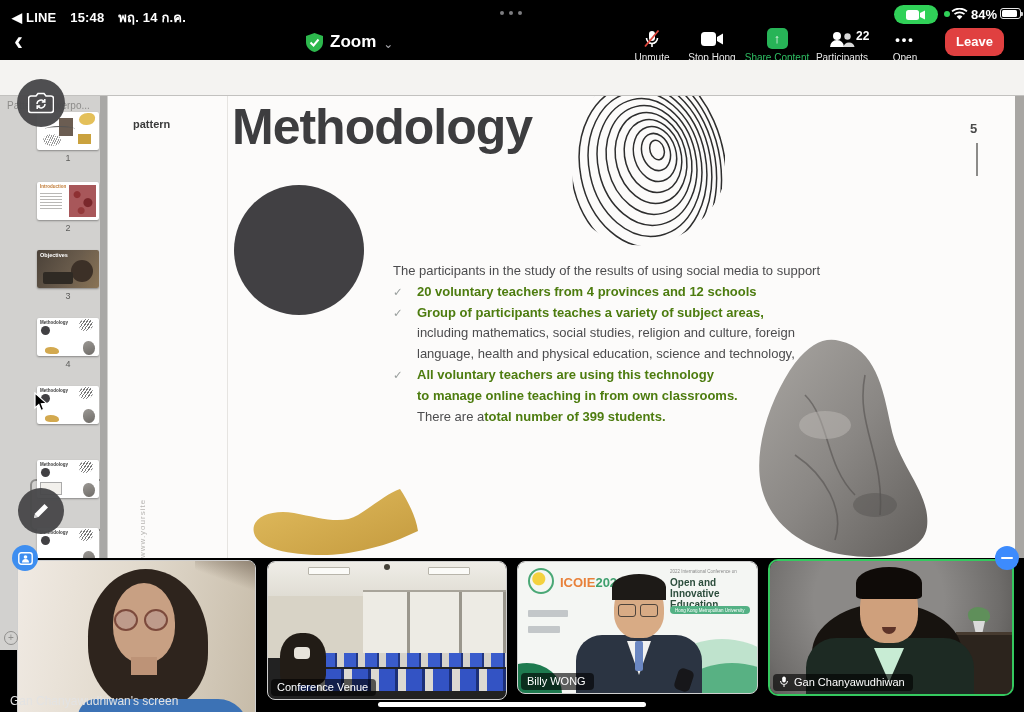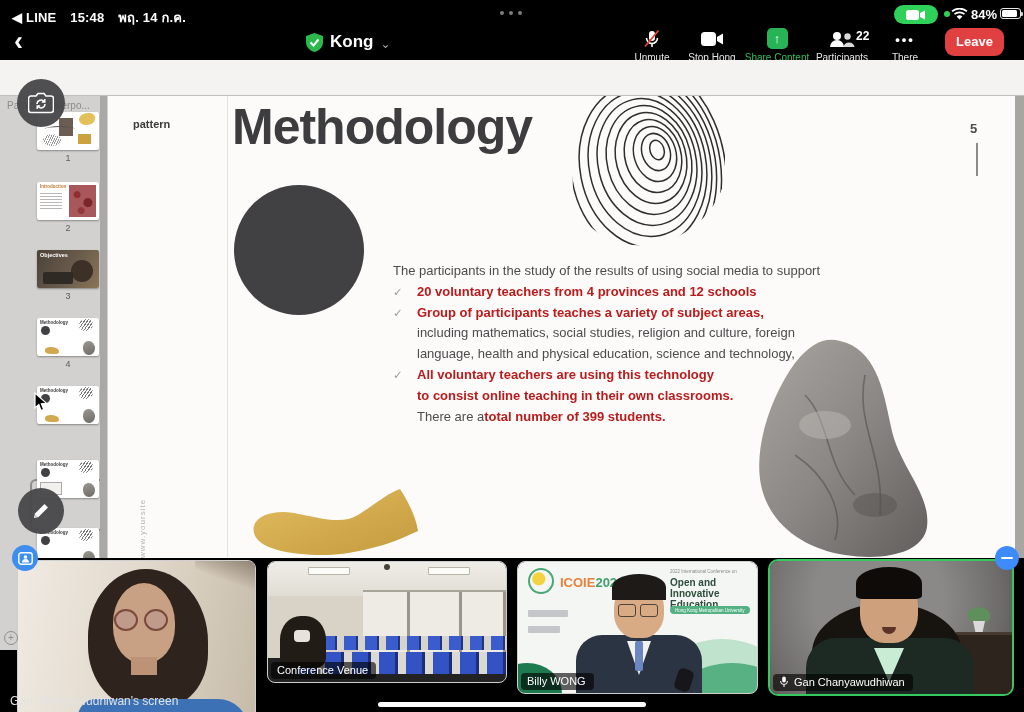--- a/index.html
+++ b/index.html
@@ -68,21 +68,21 @@
   .mini-lines i { display:block; height:1px; background:#b9b8b6; margin:2px 3px; }
 
   
   #slide { position:absolute; left:108px; top:96px; width:907px; height:462px; background:#fcfbfa; overflow:hidden; }
   #pdf-gutter { position:absolute; left:1015px; top:96px; width:9px; height:462px; background:#a8a6a3; }
   #slide-divider { position:absolute; left:119px; top:0; width:1px; height:462px; background:#e6e4e1; }
   #slide-brand { position:absolute; left:25px; top:22px; font-size:11px; font-weight:700; color:#3b3b3b; }
   #slide-title { position:absolute; left:124px; top:2px; font-size:50px; font-weight:800; letter-spacing:-1px; color:#3d3d3f; }
   #badge-circle { position:absolute; left:126px; top:89px; width:130px; height:130px; border-radius:50%; background:#414043; color:#fff; text-align:center; font-weight:700; font-size:23px; line-height:26px; padding-top:39px; }
   #slide-body { position:absolute; left:285px; top:165px; font-size:13px; line-height:20.8px; color:#4c4c4e; white-space:nowrap; }
-  #slide-body .b { font-weight:700; color:#b91c1c; }
+  #slide-body .b { font-weight:700; color:#4d7c0f; }
   #slide-body .row { display:flex; }
   #slide-body .chk { width:24px; color:#9aa09e; font-size:11.5px; }
   #slide-body .ind { padding-left:24px; }
   #slide-pagenum { position:absolute; left:862px; top:25px; font-size:13px; font-weight:700; color:#4a4a4a; }
   #slide-vline { position:absolute; left:868px; top:47px; width:2px; height:33px; background:#8c8b89; }
   #slide-url { position:absolute; left:30px; top:388px; height:74px; font-size:8px; color:#b7b5b2; writing-mode:vertical-rl; transform:rotate(180deg); letter-spacing:1px; }
 
   
   #float-cam { position:absolute; left:17px; top:79px; width:48px; height:48px; border-radius:50%; background:rgba(72,72,74,.96); z-index:20; display:flex; align-items:center; justify-content:center; }
   #float-pen { position:absolute; left:18px; top:488px; width:46px; height:46px; border-radius:50%; background:rgba(72,72,74,.96); z-index:20; display:flex; align-items:center; justify-content:center; }
@@ -190,21 +190,21 @@
       </div>
   </div>
 
   <div id="title-bar">
     <div id="back-btn">‹</div>
     <div id="zoom-menu">
       <svg width="17" height="19" viewBox="0 0 17 19">
         <path d="M8.5 0 L17 3 V9 C17 14.5 13 17.8 8.5 19 C4 17.8 0 14.5 0 9 V3 Z" fill="#2db84d"></path>
         <path d="M4.5 9.5 L7.5 12.5 L12.5 6.5" stroke="#fff" stroke-width="2" fill="none"></path>
       </svg>
-      <span class="zname">Kong</span>
+      <span class="zname">Zoom</span>
       <span class="chev">⌄</span>
     </div>
   </div>
 
   <div class="ctrl" style="left:619px" id="ctrl-unmute">
     <div class="ic">
       <svg width="20" height="20" viewBox="0 0 20 20">
         <rect x="7" y="2" width="6" height="10" rx="3" fill="#fff"></rect>
         <path d="M4.5 9 a5.5 5.5 0 0 0 11 0" stroke="#fff" stroke-width="1.6" fill="none"></path>
         <line x1="10" y1="15" x2="10" y2="18" stroke="#fff" stroke-width="1.6"></line>
@@ -243,21 +243,21 @@
       </svg>
     </div>
     <div class="lbl">Participants</div>
   </div>
   <div id="participants-count">22</div>
 
   <div class="ctrl" style="left:872px" id="ctrl-more">
     <div class="ic">
         <span id="more-dots">•••</span>
       </div>
-    <div class="lbl">There</div>
+    <div class="lbl">Open</div>
   </div>
 
   <div id="leave-btn">Leave</div>
 
   <div id="pdf-toolbar">
     <div class="tl-dot" style="left:11px;background:#ed6a5e"></div>
     <div class="tl-dot" style="left:28px;background:#f5bf4f"></div>
     <div class="tl-dot" style="left:45px;background:#61c454"></div>
 
     <div id="pt-sidebar-icon">
@@ -446,21 +446,21 @@
           <span> including mathematics, social studies, religion and culture, foreign</span>
         </div>
       <div class="row ind">
           <span>language, health and physical education, science and technology,</span>
         </div>
       <div class="row">
           <span class="chk">✓</span>
           <span class="b">All voluntary teachers are using this technology</span>
         </div>
       <div class="row ind">
-          <span class="b">to consist online teaching in their own classrooms.</span>
+          <span class="b">to manage online teaching in from own classrooms.</span>
         </div>
       <div class="row ind">
           <span>There are a </span>
           <span class="b">total number of 399 students.</span>
         </div>
     </div>
 
     <svg style="position:absolute;left:142px;top:391px" width="170" height="71" viewBox="0 0 170 71">
       <defs>
         <linearGradient id="gld" x1="0" y1="0" x2="1" y2="1">
@@ -521,21 +521,21 @@
         <svg width="10" height="12" viewBox="0 0 10 12">
           <rect x="3.2" y="0.5" width="3.6" height="6" rx="1.8" fill="#e0483e"></rect>
           <path d="M1.5 5 a3.5 3.5 0 0 0 7 0" stroke="#e0483e" stroke-width="1" fill="none"></path>
           <line x1="5" y1="9" x2="5" y2="11" stroke="#e0483e" stroke-width="1"></line>
           <line x1="1" y1="10.5" x2="9" y2="1" stroke="#e0483e" stroke-width="1.2"></line>
         </svg>
         <span>Kemmanat</span>
       </div>
     </div>
 
-    <div class="tile" style="left:267px;top:3px;width:240px;height:122px">
+    <div class="tile" style="left:267px;top:3px;width:240px;height:139px">
       <div id="t2-wall"></div>
       <div id="t2-ceiling"></div>
       <div class="t2-light" style="left:40px;width:42px"></div>
       <div class="t2-light" style="left:160px;width:42px"></div>
       <div style="position:absolute;left:116px;top:2px;width:6px;height:6px;border-radius:50%;background:#454239"></div>
       <div id="t2-window">
         <div class="t2-mull" style="left:44px"></div>
         <div class="t2-mull" style="left:96px"></div>
         <div class="t2-mull" style="left:140px"></div>
       </div>

